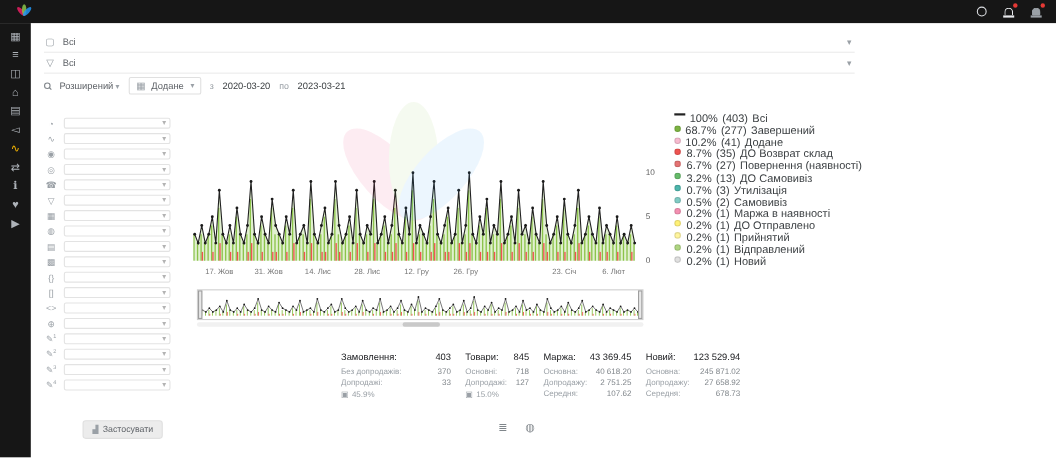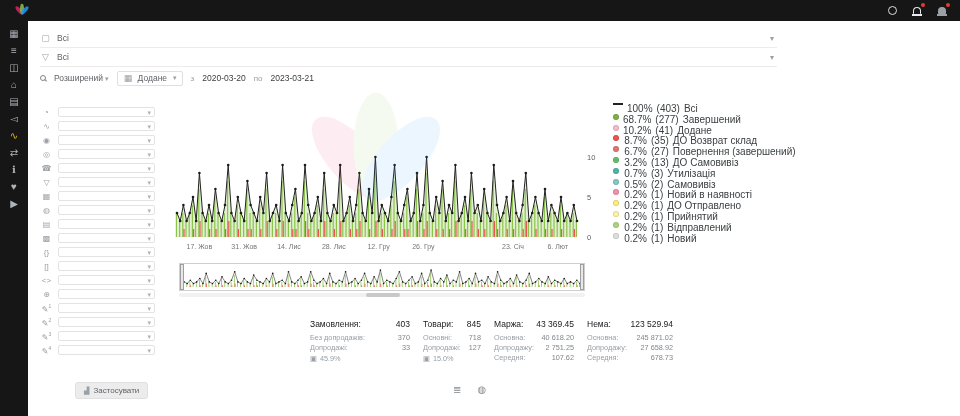--- a/index.html
+++ b/index.html
@@ -619,21 +619,21 @@
             <div class="leg-item">
               <span class="leg-swatch" style="background: rgb(239, 83, 80);"></span>
               <span class="leg-pct">8.7%</span>
               <span class="leg-count">(35)</span>
               <span class="leg-label">ДО Возврат склад</span>
             </div>
             <div class="leg-item">
               <span class="leg-swatch" style="background: rgb(229, 115, 115);"></span>
               <span class="leg-pct">6.7%</span>
               <span class="leg-count">(27)</span>
-              <span class="leg-label">Повернення (завершений)</span>
+              <span class="leg-label">Повернення (наявності)</span>
             </div>
             <div class="leg-item">
               <span class="leg-swatch" style="background: rgb(102, 187, 106);"></span>
               <span class="leg-pct">3.2%</span>
               <span class="leg-count">(13)</span>
               <span class="leg-label">ДО Самовивіз</span>
             </div>
             <div class="leg-item">
               <span class="leg-swatch" style="background: rgb(77, 182, 172);"></span>
               <span class="leg-pct">0.7%</span>
@@ -643,21 +643,21 @@
             <div class="leg-item">
               <span class="leg-swatch" style="background: rgb(128, 203, 196);"></span>
               <span class="leg-pct">0.5%</span>
               <span class="leg-count">(2)</span>
               <span class="leg-label">Самовивіз</span>
             </div>
             <div class="leg-item">
               <span class="leg-swatch" style="background: rgb(244, 143, 177);"></span>
               <span class="leg-pct">0.2%</span>
               <span class="leg-count">(1)</span>
-              <span class="leg-label">Новий в наявності</span>
+              <span class="leg-label">Маржа в наявності</span>
             </div>
             <div class="leg-item">
               <span class="leg-swatch" style="background: rgb(255, 241, 118);"></span>
               <span class="leg-pct">0.2%</span>
               <span class="leg-count">(1)</span>
               <span class="leg-label">ДО Отправлено</span>
             </div>
             <div class="leg-item">
               <span class="leg-swatch" style="background: rgb(255, 245, 157);"></span>
               <span class="leg-pct">0.2%</span>
@@ -1048,21 +1048,21 @@
               <span>Допродажу:</span>
               <span class="v">2 751.25</span>
             </div>
             <div class="stat-sub">
               <span>Середня:</span>
               <span class="v">107.62</span>
             </div>
           </div>
           <div class="stat-col c4">
             <div class="stat-head">
-              <span>Нема:</span>
+              <span>Новий:</span>
               <span>123 529.94</span>
             </div>
             <div class="stat-sub">
               <span>Основна:</span>
               <span class="v">245 871.02</span>
             </div>
             <div class="stat-sub">
               <span>Допродажу:</span>
               <span class="v">27 658.92</span>
             </div>

